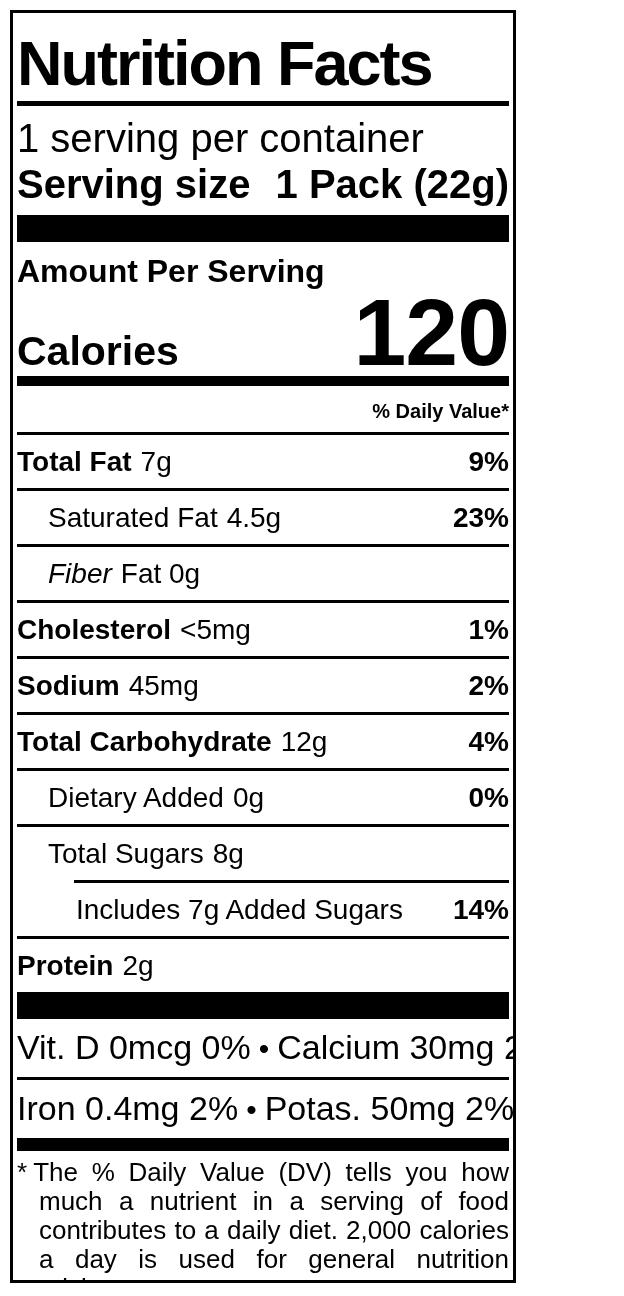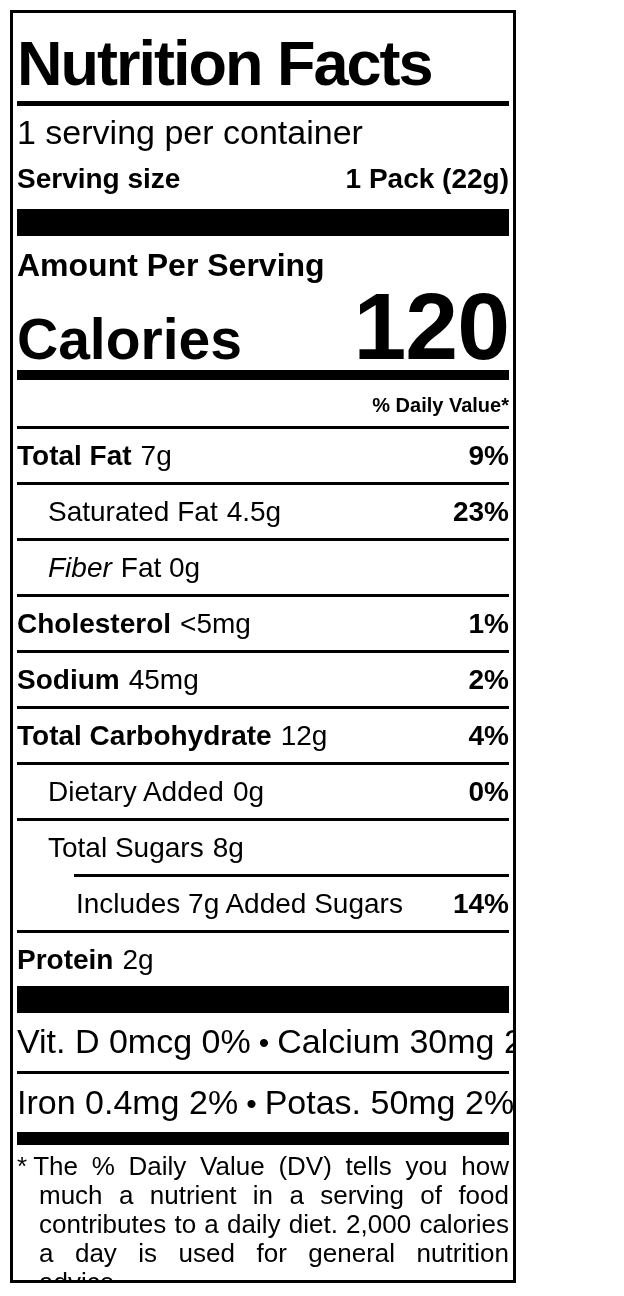--- a/index.html
+++ b/index.html
@@ -28,29 +28,29 @@
     font-weight: bold;
     letter-spacing: -2px;
     line-height: 66px;
     margin-top: 17px;
     white-space: nowrap;
   }
   .rule-heavy { height: 5px; background: #000; margin-top: 5px; }
   .rule { height: 3px; background: #000; }
   .rule-indent { margin-left: 57px; }
   .serving-per {
-    font-size: 34px;
+    font-size: 40px;
     line-height: 46px;
-    margin-top: 3px;
+    margin-top: 9px;
   }
   .serving-size-row {
     display: flex;
     justify-content: space-between;
     align-items: baseline;
-    font-size: 28px;
+    font-size: 40px;
     font-weight: bold;
     line-height: 47px;
     gap: 16px;
   }
   .bar { background: #000; }
   .bar-xl { height: 27px; margin-top: 7px; }
   .bar-md { height: 10px; }
   .bar-sm { height: 13px; }
   .amount-per {
     font-size: 32px;
@@ -58,21 +58,21 @@
     line-height: 36px;
     margin-top: 11px;
   }
   .calories-row {
     display: flex;
     justify-content: space-between;
     align-items: baseline;
     height: 85px;
     margin-top: 2px;
   }
-  .cal-label { font-size: 57px; font-weight: bold; line-height: 1; margin-top: 20px; }
+  .cal-label { font-size: 41px; font-weight: bold; line-height: 1; margin-top: 20px; }
   .cal-value { font-size: 95px; font-weight: bold; line-height: 0.88; letter-spacing: -1px; }
   .dv-header {
     text-align: right;
     font-size: 20px;
     font-weight: bold;
     padding: 14px 0 9px 0;
   }
   .nrow {
     display: flex;
     align-items: baseline;

